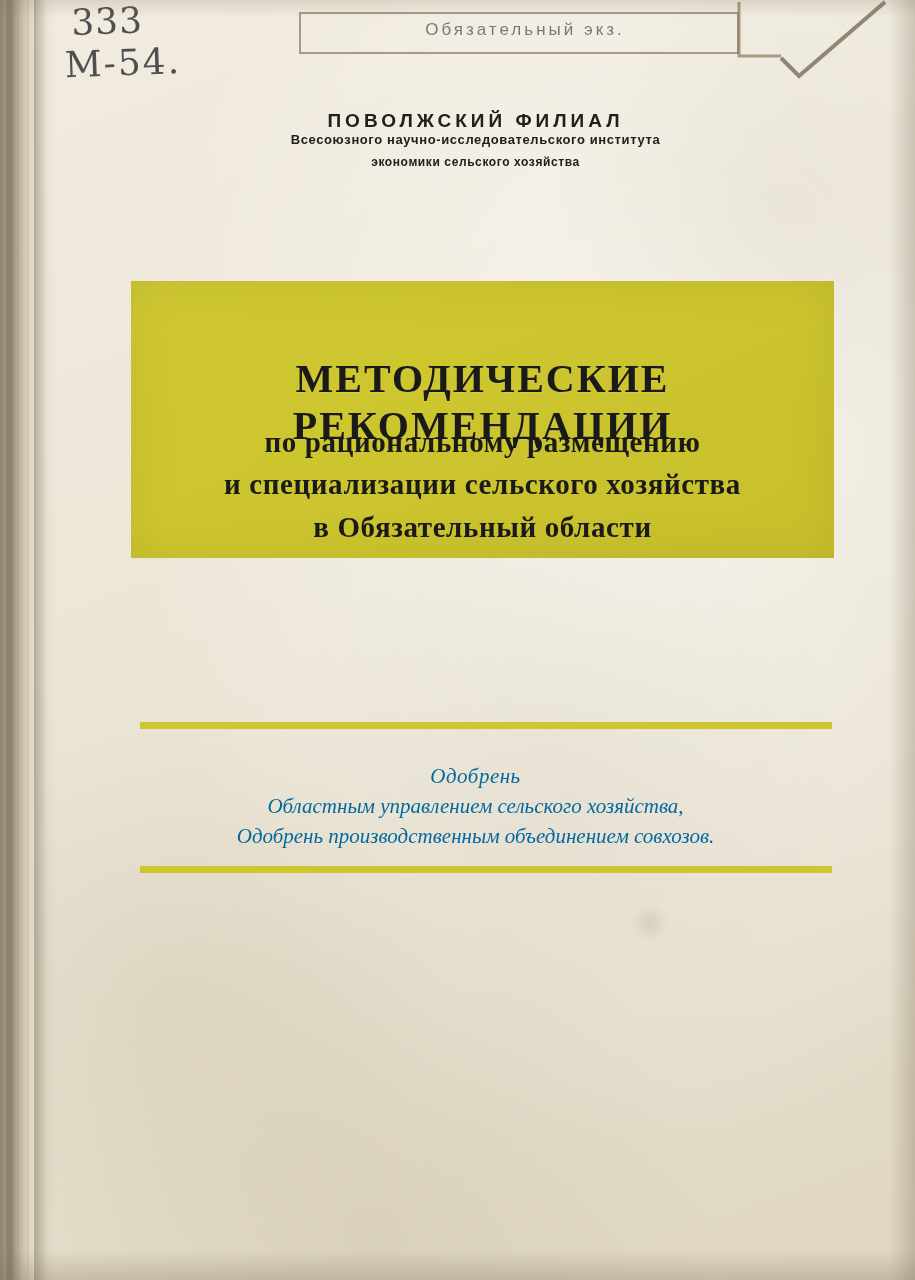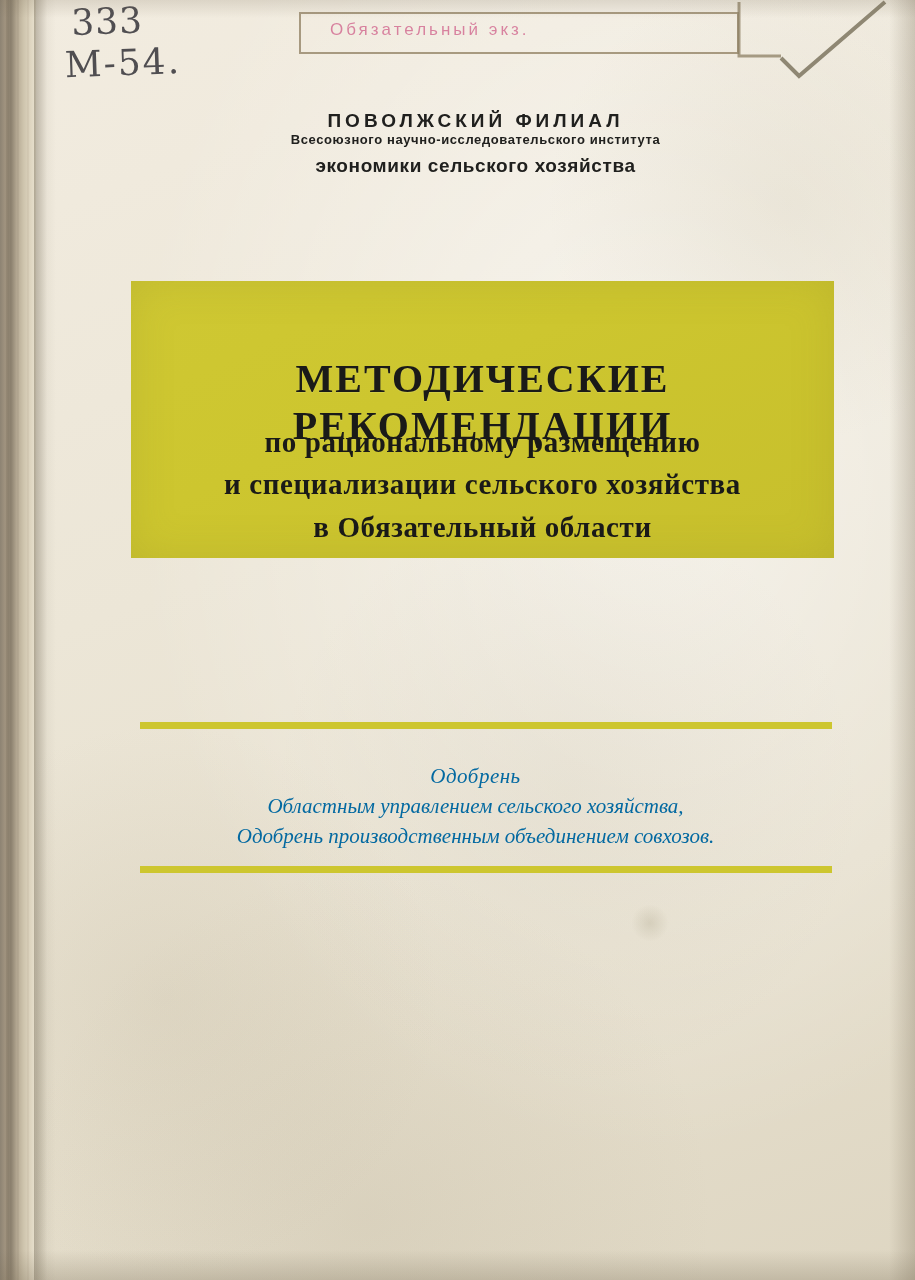--- a/index.html
+++ b/index.html
@@ -108,21 +108,22 @@
     height: 42px;
     border: 2px solid #9a8b6f;
     box-sizing: border-box;
     opacity: 0.85;
   }
   .stamp-text {
     position: absolute;
     left: 330px;
     top: 20px;
     width: 390px;
-    color: #be185d;
+    text-align: center;
+    color: #000000;
     font-family: "Liberation Sans", sans-serif;
     font-size: 17px;
     letter-spacing: 3px;
     opacity: 0.5;
     filter: blur(0.4px);
   }
   .stamp-check {
     position: absolute;
     left: 735px;
     top: 0px;
@@ -148,21 +149,21 @@
     letter-spacing: 4px;
   }
   .pub-line2 {
     margin-top: 0;
     font-size: 13px;
     font-weight: bold;
     letter-spacing: 0.6px;
   }
   .pub-line3 {
     margin-top: 8px;
-    font-size: 19px;
+    font-size: 12px;
     font-weight: bold;
     letter-spacing: 0.6px;
   }
 
   
   .title-panel {
     position: absolute;
     left: 131px;
     top: 281px;
     width: 703px;

